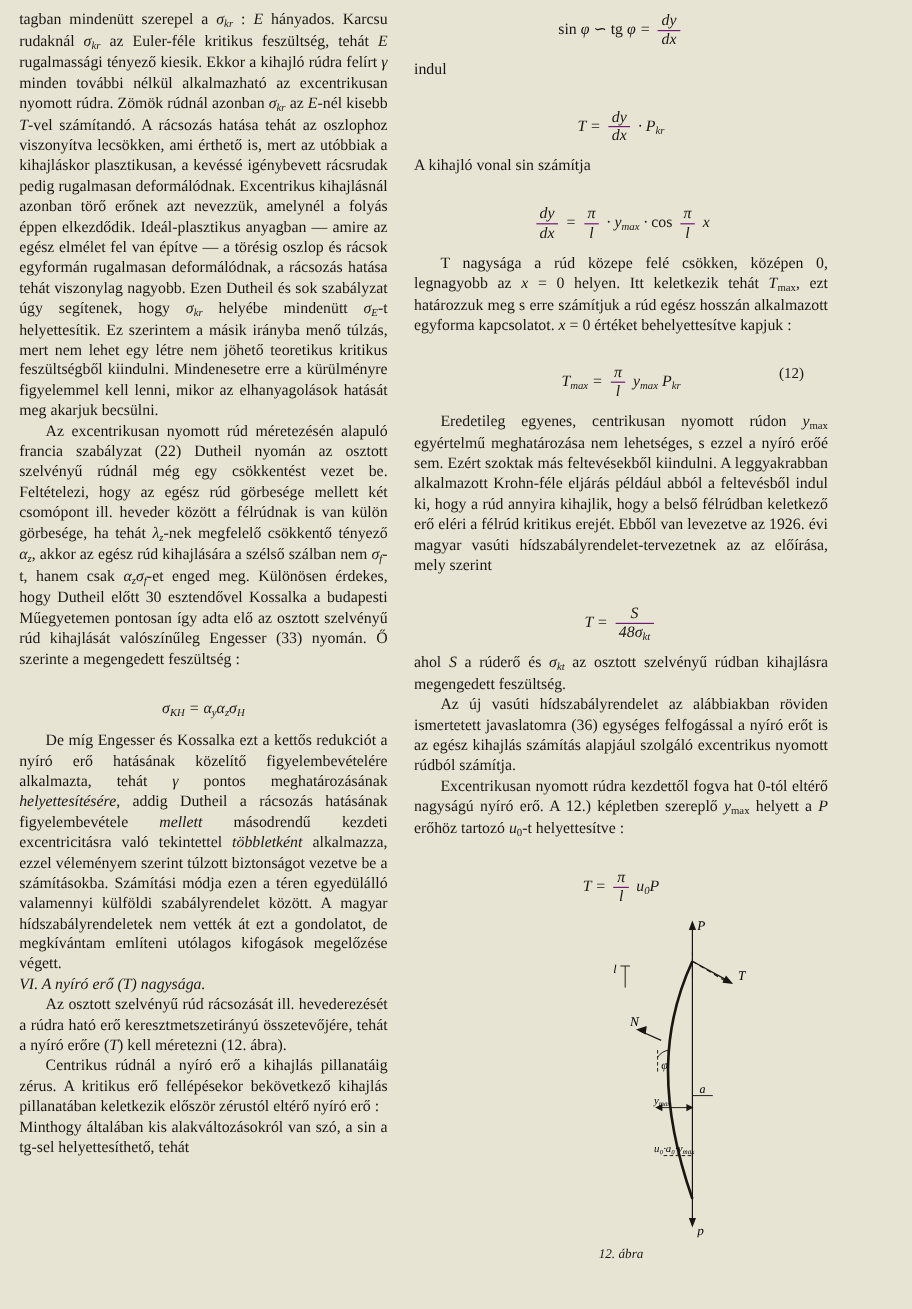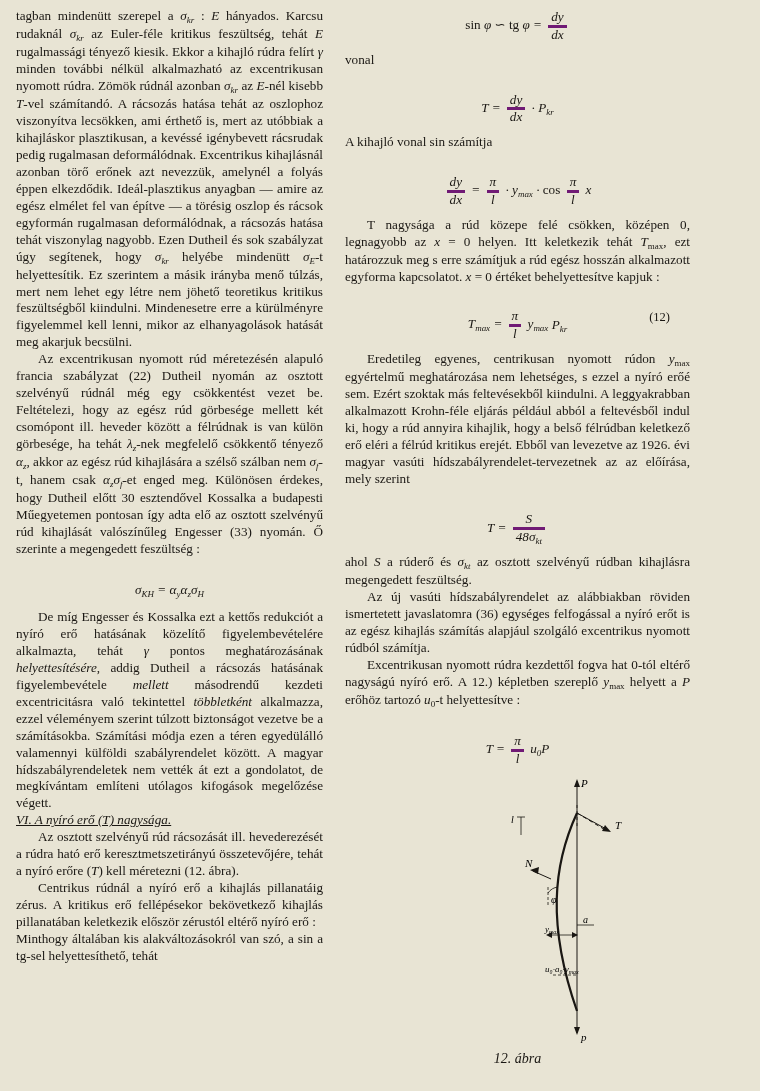--- a/index.html
+++ b/index.html
@@ -52,50 +52,49 @@
     font-size: 12.5px;
   }
   .frac {
     display: inline-block;
     vertical-align: middle;
     text-align: center;
     margin: 0 3px;
   }
   .frac .num {
     display: block;
-    border-bottom: 3px solid #701a75;
+    border-bottom: 1px solid #701a75;
     padding: 0 3px;
     line-height: 1.12;
   }
   .frac .den {
     display: block;
     padding: 0 3px;
     line-height: 1.12;
   }
   sub {
     font-size: 0.68em;
     vertical-align: -0.28em;
   }
   .it { font-style: italic; }
   .up { font-style: normal; }
   .sect {
     font-style: italic;
     margin-top: 13px;
     margin-bottom: 2px;
-    text-decoration: underline;
   }
   .figwrap {
     margin-top: 6px;
     position: relative;
     height: 268px;
   }
   .figcap {
     text-align: center;
     font-style: italic;
-    font-size: 14px;
+    font-size: 11px;
     margin-top: 2px;
   }
   .tilde {
     font-style: normal;
   }
 </style>
 </head>
 <body>
 
 <div class="page">
@@ -124,21 +123,21 @@
 
     </div>
 
     <div class="col">
 
       <div class="eq" style="margin-top:2px;">
         <span class="up">sin</span> <span class="it">φ</span> <span class="tilde">∽</span> <span class="up">tg</span> <span class="it">φ</span> =
         <span class="frac"><span class="num it">dy</span><span class="den it">dx</span></span>
       </div>
 
-      <p>vonal</p>
+      <p>indul</p>
 
       <div class="eq">
         <span class="it">T</span> =
         <span class="frac"><span class="num it">dy</span><span class="den it">dx</span></span>
         · <span class="it">P<sub>kr</sub></span>
       </div>
 
       <p>A kihajló vonal sin számítja</p>
 
       <div class="eq">

